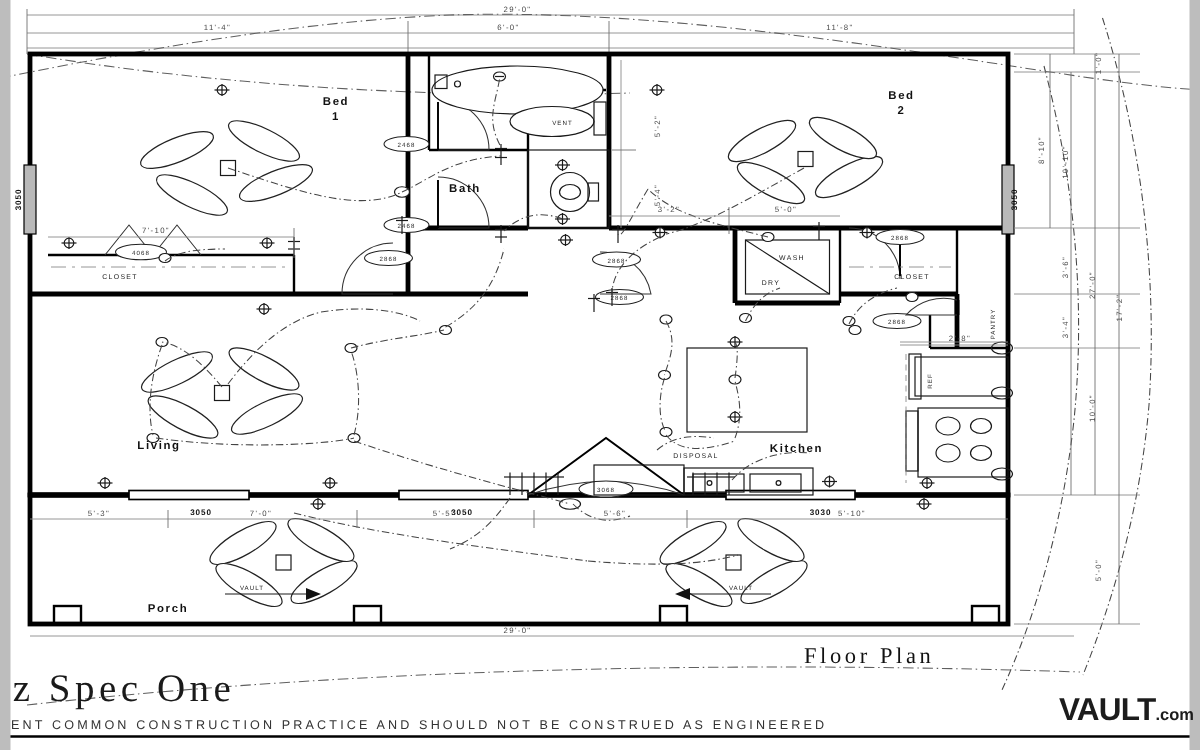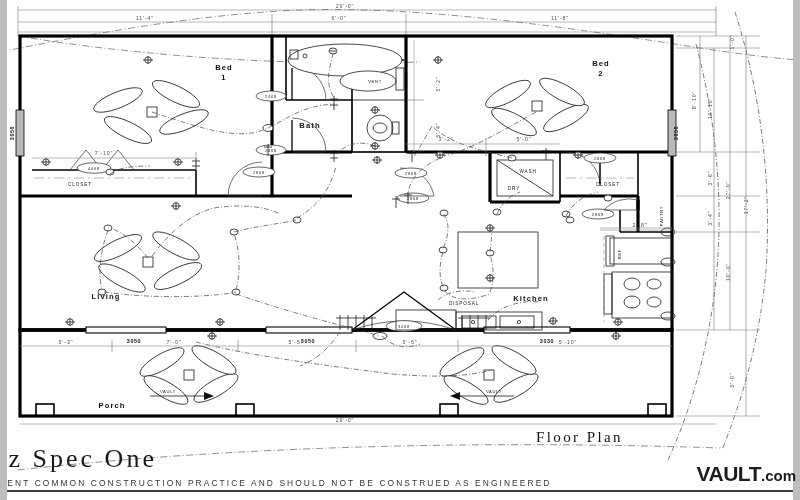--- a/index.html
+++ b/index.html
@@ -25,21 +25,21 @@
   .t-dim{font-size:5.2px;letter-spacing:.9px;text-anchor:middle;fill:#4a4a4a;}
   .t-lbl{font-size:4.6px;letter-spacing:.9px;text-anchor:middle;fill:#222;}
   .t-tiny{font-size:4.1px;letter-spacing:.7px;text-anchor:middle;fill:#222;}
   .t-win{font-size:5.4px;letter-spacing:.6px;text-anchor:middle;font-weight:bold;fill:#111;}
   .t-plan{font-family:"Liberation Serif",serif;font-size:15px;letter-spacing:2.4px;fill:#111;}
   .t-title{font-family:"Liberation Serif",serif;font-size:26px;letter-spacing:3px;fill:#1a1a1a;}
   .t-note{font-size:8.4px;letter-spacing:2.1px;fill:#333;}
   .dbubble{fill:#fff;stroke:#222;stroke-width:0.7;}
   #gtar{position:absolute;right:4px;bottom:0px;font-family:"Liberation Sans",sans-serif;
         font-weight:bold;font-size:21px;letter-spacing:-.5px;color:#1c1c1c;}
-  #gtar .dot{font-size:15px;font-weight:bold;letter-spacing:0;}
+  #gtar .dot{font-size:11px;font-weight:bold;letter-spacing:0;}
   .edgebar{position:absolute;top:0;width:7px;height:500px;background:#bdbdbd;}
 </style>
 </head>
 <body>
 
 <div id="stage">
 
   <svg id="plan" viewBox="0 0 800 500">
 
     <g>

